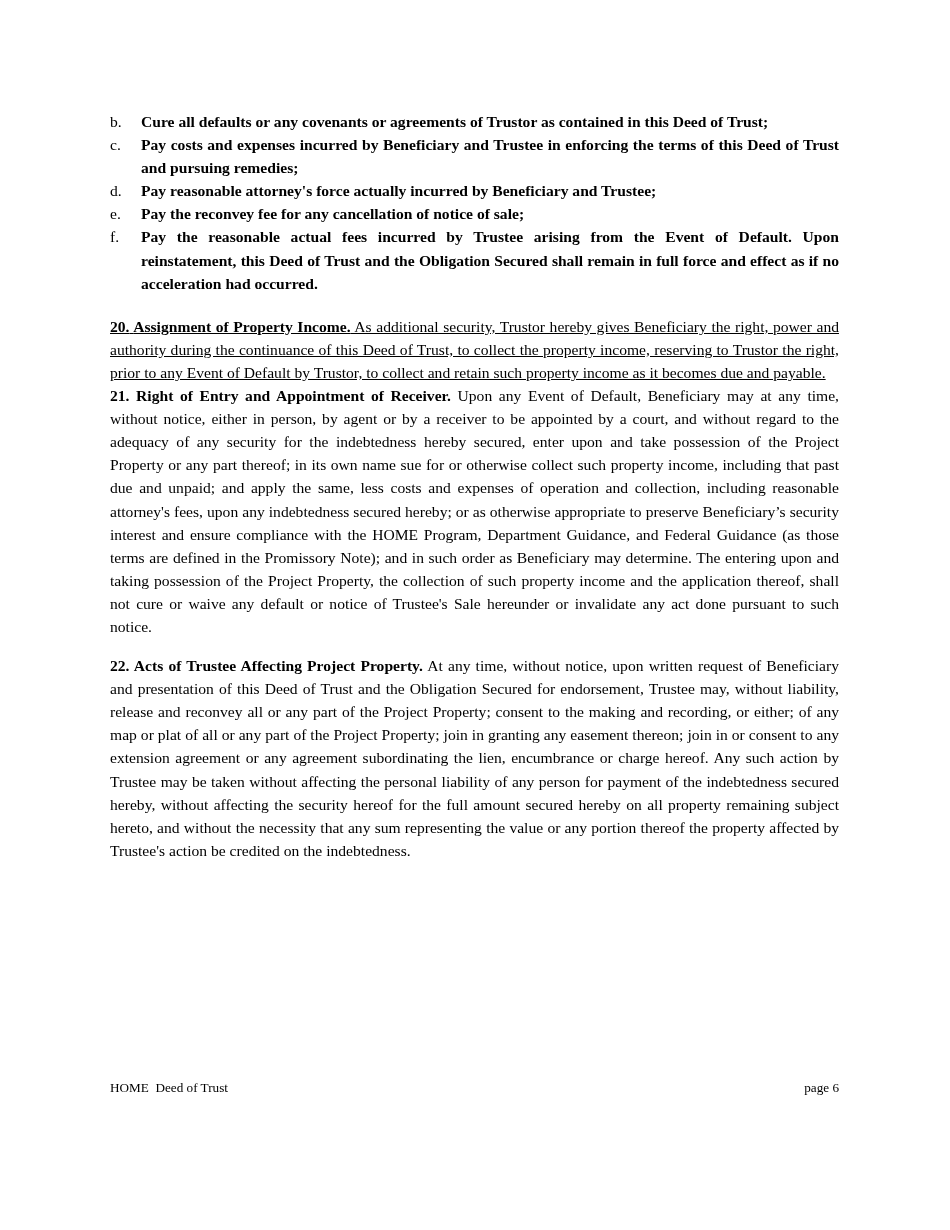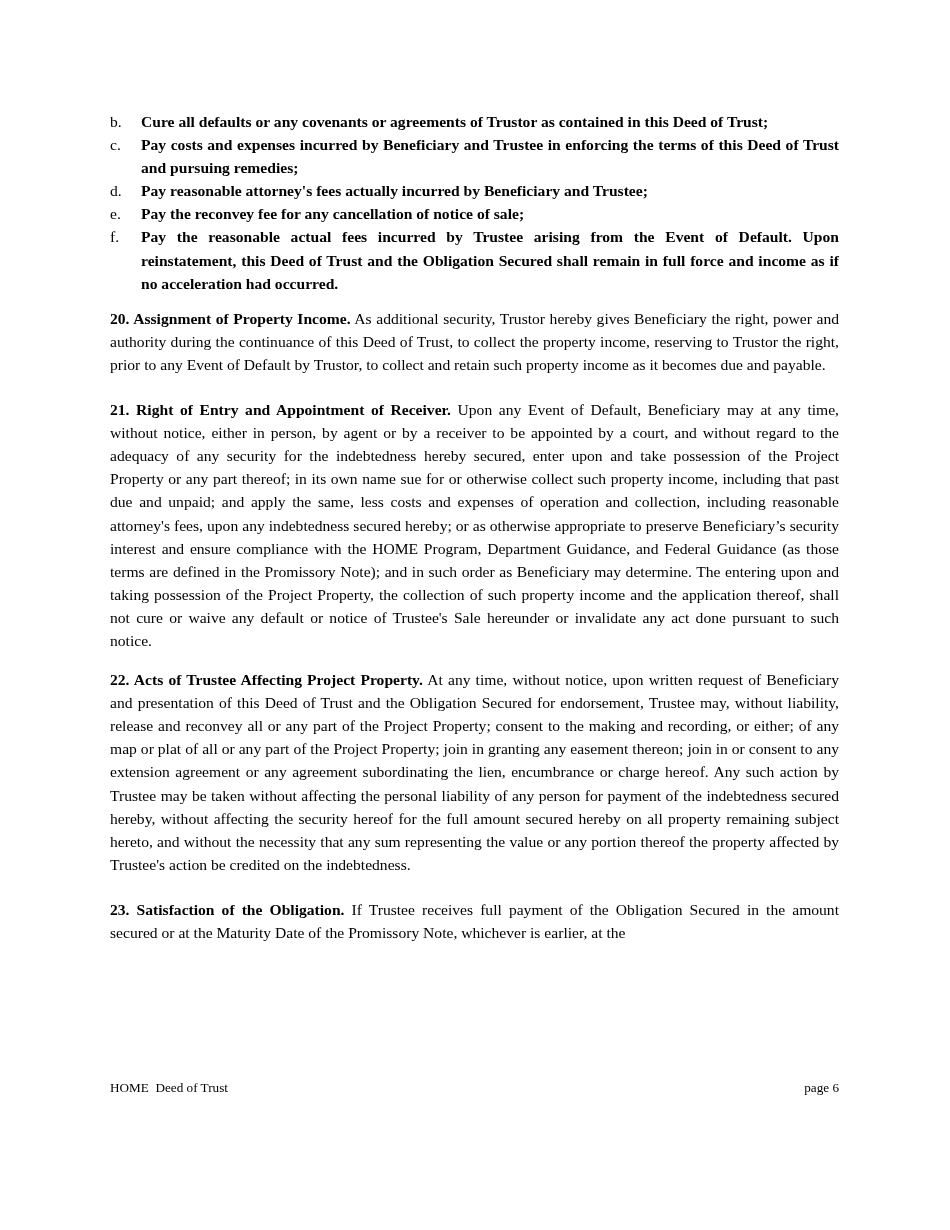--- a/index.html
+++ b/index.html
@@ -60,22 +60,22 @@
   }
 
   
   .para {
     font-size: 15.6px;
     line-height: 23.1px;
     text-align: justify;
     text-justify: inter-word;
     margin: 0;
   }
-  .para-gap-20 { margin-top: 12px; }
-  .para-gap-21 { margin-top: 22px; }
+  .para-gap-20 { margin-top: 20px; text-decoration: underline; }
+  .para-gap-21 { }
   .para-gap-22 { margin-top: 16px; }
   .para-gap-23 { margin-top: 22px; }
 
   .heading-run {
     font-weight: bold;
   }
 
   
   .footer {
     position: absolute;
@@ -104,39 +104,38 @@
       <li class="list-item">
         <span class="list-marker">b.</span>
         <span class="list-text">Cure all defaults or any covenants or agreements of Trustor as contained in this Deed of Trust;</span>
       </li>
       <li class="list-item">
         <span class="list-marker">c.</span>
         <span class="list-text">Pay costs and expenses incurred by Beneficiary and Trustee in enforcing the terms of this Deed of Trust and pursuing remedies;</span>
       </li>
       <li class="list-item">
         <span class="list-marker">d.</span>
-        <span class="list-text">Pay reasonable attorney's fees actually incurred by Beneficiary and Trustee;</span>
+        <span class="list-text">Pay reasonable attorney's force actually incurred by Beneficiary and Trustee;</span>
       </li>
       <li class="list-item">
         <span class="list-marker">e.</span>
         <span class="list-text">Pay the reconvey fee for any cancellation of notice of sale;</span>
       </li>
       <li class="list-item">
         <span class="list-marker">f.</span>
-        <span class="list-text">Pay the reasonable actual fees incurred by Trustee arising from the Event of Default. Upon reinstatement, this Deed of Trust and the Obligation Secured shall remain in full force and income as if no acceleration had occurred.</span>
+        <span class="list-text">Pay the reasonable actual fees incurred by Trustee arising from the Event of Default. Upon reinstatement, this Deed of Trust and the Obligation Secured shall remain in full force and effect as if no acceleration had occurred.</span>
       </li>
     </ul>
 
     <p class="para para-gap-20"><span class="heading-run">20.</span><span class="heading-run"> </span><span class="heading-run">Assignment of Property Income.</span><span> As additional security, Trustor hereby gives Beneficiary the right, power and authority during the continuance of this Deed of Trust, to collect the property income, reserving to Trustor the right, prior to any Event of Default by Trustor, to collect and retain such property income as it becomes due and payable.</span></p>
 
     <p class="para para-gap-21"><span class="heading-run">21.</span><span class="heading-run"> </span><span class="heading-run">Right of Entry and Appointment of Receiver.</span><span>  Upon any Event of Default, Beneficiary may at any time, without notice, either in person, by agent or by a receiver to be appointed by a court, and without regard to the adequacy of any security for the indebtedness hereby secured, enter upon and take possession of the Project Property or any part thereof; in its own name sue for or otherwise collect such property income, including that past due and unpaid; and apply the same, less costs and expenses of operation and collection, including reasonable attorney's fees, upon any indebtedness secured hereby; or as otherwise appropriate to preserve Beneficiary’s security interest and ensure compliance with the HOME Program, Department Guidance, and Federal Guidance (as those terms are defined in the Promissory Note); and in such order as Beneficiary may determine. The entering upon and taking possession of the Project Property, the collection of such property income and the application thereof, shall not cure or waive any default or notice of Trustee's Sale hereunder or invalidate any act done pursuant to such notice.</span></p>
 
     <p class="para para-gap-22"><span class="heading-run">22.</span><span class="heading-run"> </span><span class="heading-run">Acts of Trustee Affecting Project Property.</span><span> At any time, without notice, upon written request of Beneficiary and presentation of this Deed of Trust and the Obligation Secured for endorsement, Trustee may, without liability, release and reconvey all or any part of the Project Property; consent to the making and recording, or either; of any map or plat of all or any part of the Project Property; join in granting any easement thereon; join in or consent to any extension agreement or any agreement subordinating the lien, encumbrance or charge hereof. Any such action by Trustee may be taken without affecting the personal liability of any person for payment of the indebtedness secured hereby, without affecting the security hereof for the full amount secured hereby on all property remaining subject hereto, and without the necessity that any sum representing the value or any portion thereof the property affected by Trustee's action be credited on the indebtedness.</span></p>
 
-    <p class="para para-gap-23"><span class="heading-run">23.</span><span class="heading-run"> </span><span class="heading-run">Satisfaction of the Obligation.</span><span> If Trustee receives full payment of the Obligation Secured in the amount secured or at the Maturity Date of the Promissory Note, whichever is earlier, at the</span></p>
 
   </div>
 
   <div class="footer">
     <span class="footer-left">HOME  Deed of Trust</span>
     <span class="footer-right">page 6</span>
   </div>
 
 </div>
 

